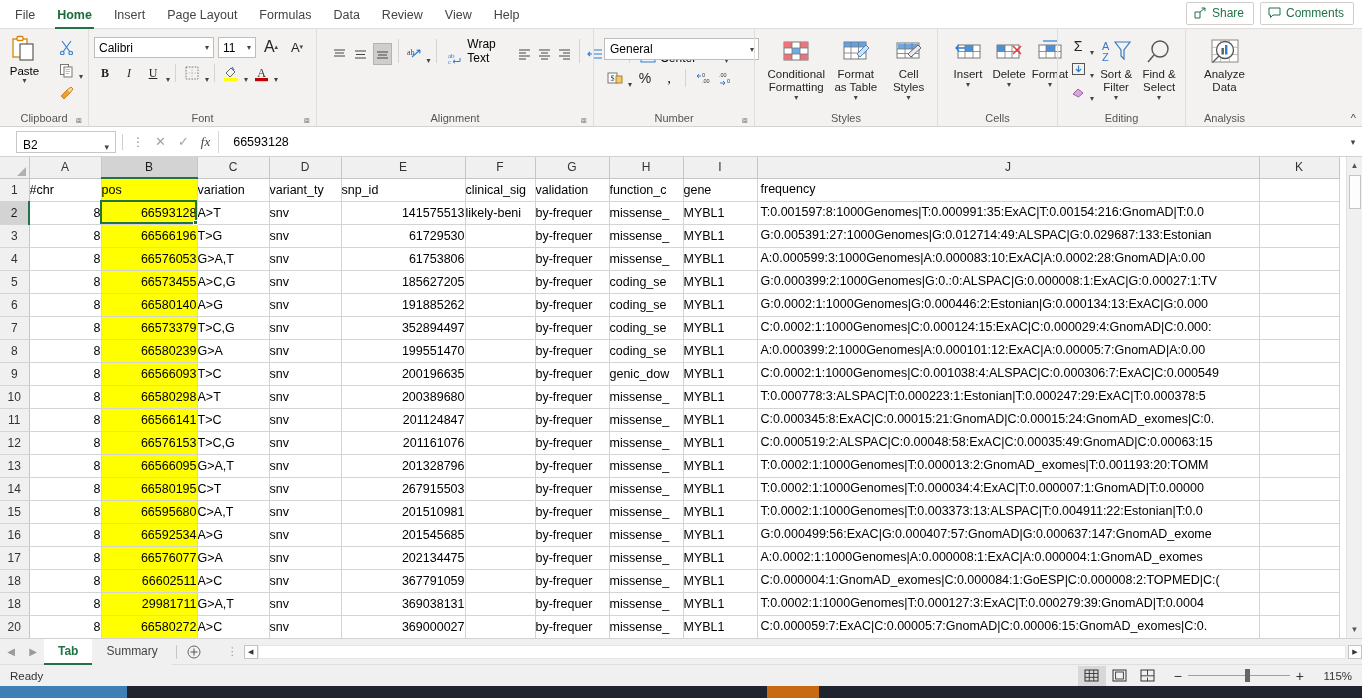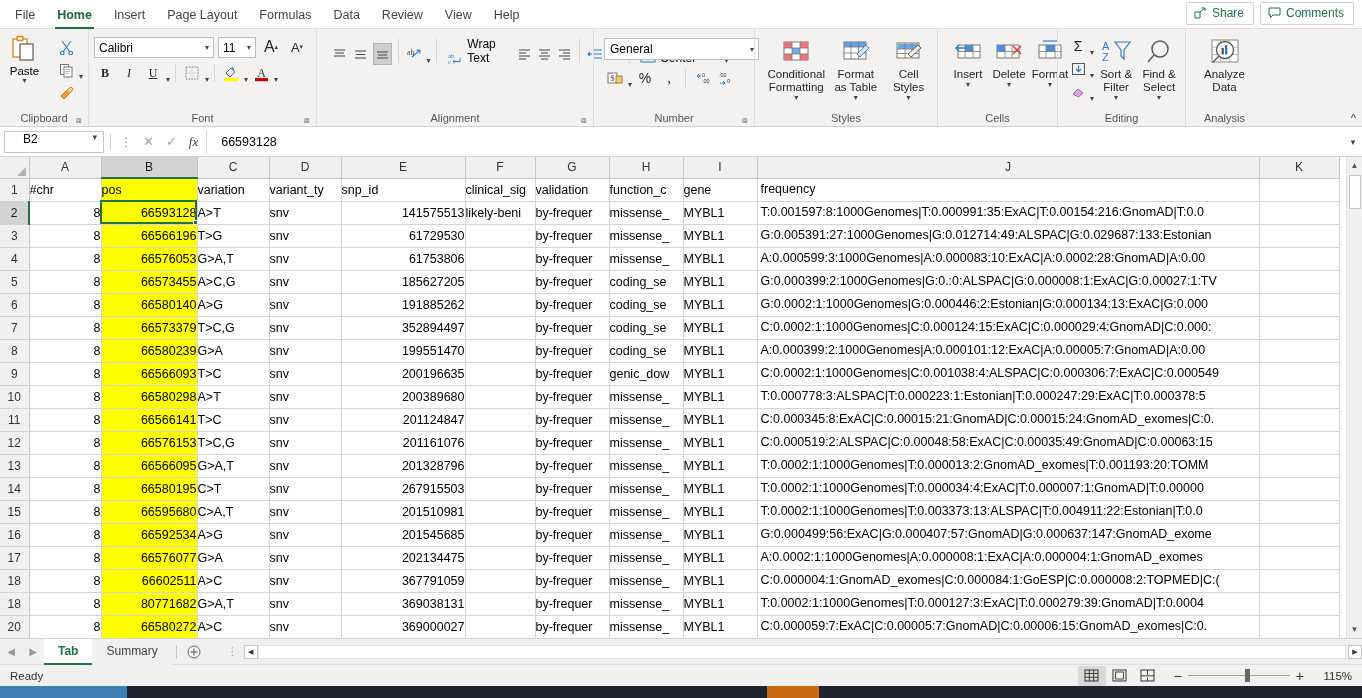--- a/index.html
+++ b/index.html
@@ -72,22 +72,22 @@
 
   
   .numfmt { width:155px; height:22px; border:1px solid #bdbdbd; background:#fff; font-size:12px;
             display:flex; align-items:center; padding:0 5px; position:relative; }
 
   .vsep { width:1px; background:#d6d4d2; align-self:stretch; margin:2px 3px; }
 
   
   .formula-row { height:30px; background:#fff; display:flex; align-items:center; border-bottom:1px solid #d4d2d0; }
   .namebox {
-    width:100px; height:22px; margin-left:4px; border:1px solid #c9c7c5; background:#fff;
-    display:flex; align-items:flex-start; padding:0 18px; font-size:12px; position:relative;
+    width:100px; height:22px; margin-left:16px; border:1px solid #c9c7c5; background:#fff;
+    display:flex; align-items:flex-end; padding:0 6px; font-size:12px; position:relative;
   }
   .namebox .selarrow { right:6px; font-size:9px; }
   .fb-sep { width:1px; height:16px; background:#d0cecc; margin:0 6px; }
   .fb-dots { color:#888; font-size:12px; padding:0 3px; }
   .fb-icons { display:flex; align-items:center; gap:12px; padding:0 8px; color:#a5a3a1; font-size:13px; }
   .fx { font-style:italic; font-family:"Liberation Serif", serif; color:#444; font-size:13px; }
   .fbinput { flex:1; height:22px; display:flex; align-items:center; font-size:12.5px; color:#000;
              border-left:1px solid #d8d6d4; padding-left:14px; }
   .fb-expand { width:18px; display:flex; align-items:center; justify-content:center; font-size:9px; color:#444; }
 
@@ -927,21 +927,21 @@
                 <td class="cell">missense_</td>
                 <td class="cell">MYBL1</td>
                 <td class="cell ovf">
                   <span class="ovf-txt">C:0.000004:1:GnomAD_exomes|C:0.000084:1:GoESP|C:0.000008:2:TOPMED|C:(</span>
                 </td>
                 <td class="cell"></td>
               </tr>
               <tr>
                 <td class="rowhdr">18</td>
                 <td class="cell num">8</td>
-                <td class="cell num yel">80771682</td>
+                <td class="cell num yel">29981711</td>
                 <td class="cell">G&gt;A,T</td>
                 <td class="cell">snv</td>
                 <td class="cell num">369038131</td>
                 <td class="cell"></td>
                 <td class="cell">by-frequer</td>
                 <td class="cell">missense_</td>
                 <td class="cell">MYBL1</td>
                 <td class="cell ovf">
                   <span class="ovf-txt">T:0.0002:1:1000Genomes|T:0.000127:3:ExAC|T:0.000279:39:GnomAD|T:0.0004</span>
                 </td>

